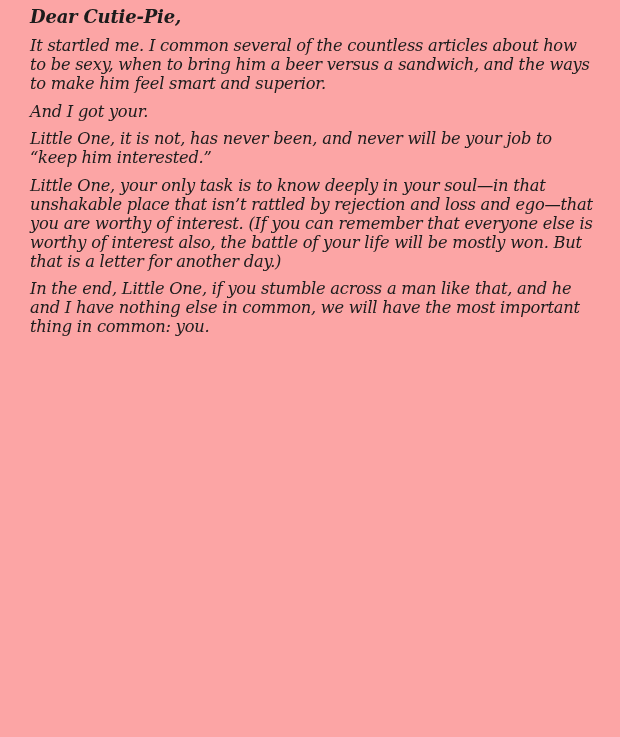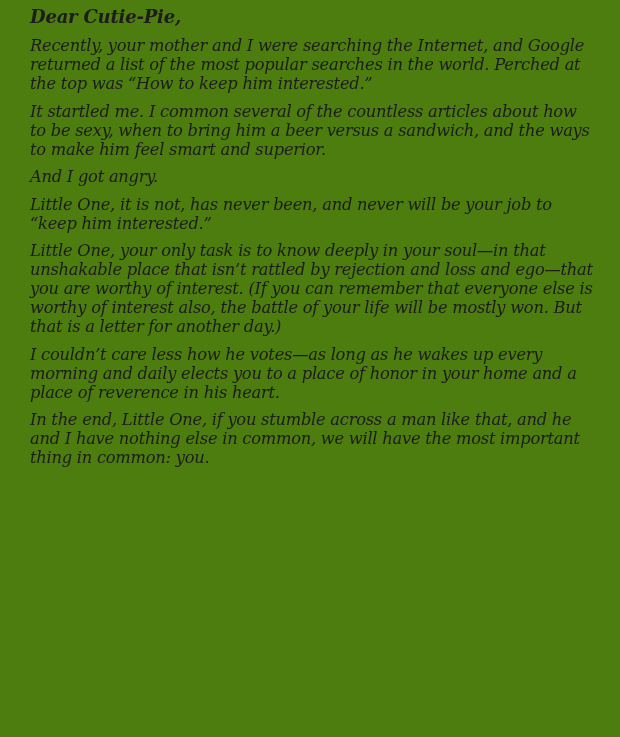--- a/index.html
+++ b/index.html
@@ -12,21 +12,21 @@
     height: 737px;
     overflow: hidden;
     font-family: "DejaVu Serif", "Liberation Serif", serif;
     color: #1c1c1c;
   }
   .letter {
     box-sizing: border-box;
     width: 620px;
     height: 737px;
     padding: 6px 26px 6px 30px;
-    background: #4d7c0f;
+    background: #fca5a5;
   }
   .salutation {
     font-size: 18px;
     font-weight: bold;
     font-style: italic;
     line-height: 21px;
     margin: 0 0 9px 0;
     letter-spacing: -0.2px;
   }
   .para {
@@ -38,22 +38,20 @@
     letter-spacing: -0.25px;
   }
 </style>
 </head>
 <body>
 
 <div class="letter">
   <h1 class="salutation">Dear Cutie-Pie,</h1>
 
   <div id="paragraphs">
-      <p class="para">Recently, your mother and I were searching the Internet, and Google returned a list of the most popular searches in the world. Perched at the top was “How to keep him interested.”</p>
       <p class="para">It startled me. I common several of the countless articles about how to be sexy, when to bring him a beer versus a sandwich, and the ways to make him feel smart and superior.</p>
-      <p class="para">And I got angry.</p>
+      <p class="para">And I got your.</p>
       <p class="para">Little One, it is not, has never been, and never will be your job to “keep him interested.”</p>
       <p class="para">Little One, your only task is to know deeply in your soul—in that unshakable place that isn’t rattled by rejection and loss and ego—that you are worthy of interest. (If you can remember that everyone else is worthy of interest also, the battle of your life will be mostly won. But that is a letter for another day.)</p>
-      <p class="para">I couldn’t care less how he votes—as long as he wakes up every morning and daily elects you to a place of honor in your home and a place of reverence in his heart.</p>
       <p class="para">In the end, Little One, if you stumble across a man like that, and he and I have nothing else in common, we will have the most important thing in common: you.</p>
     </div>
 
 </div>
 
 </body></html>

